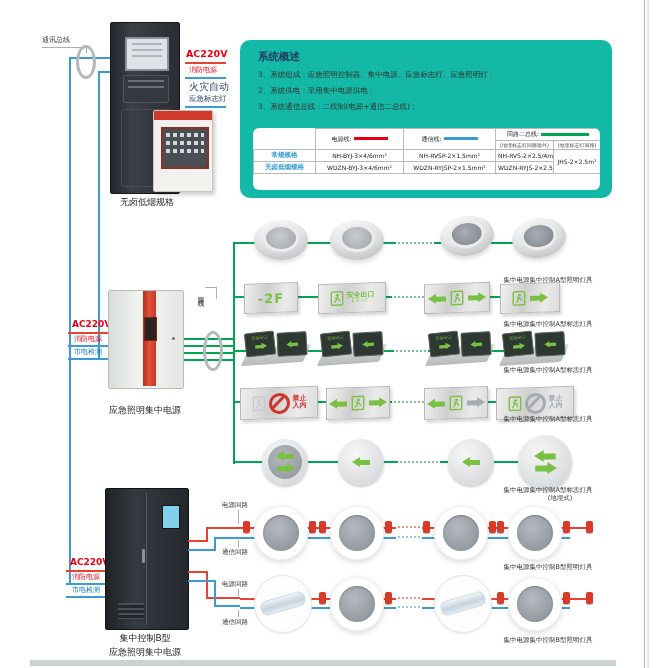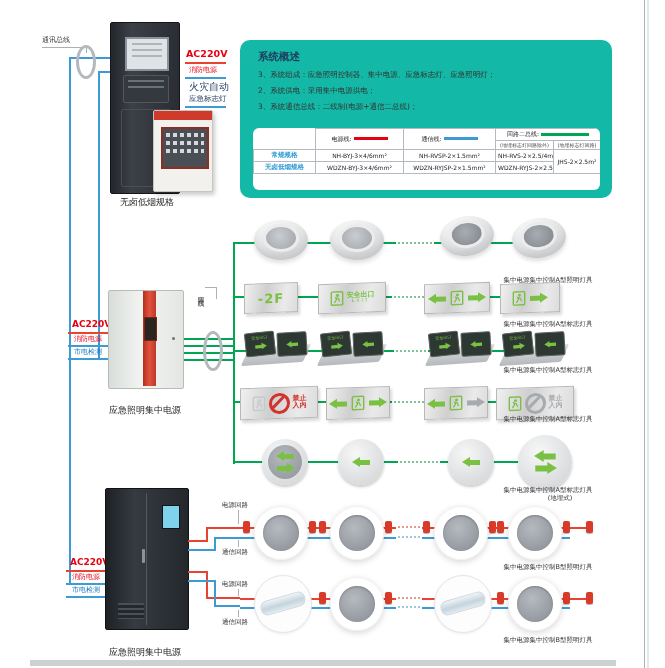--- a/index.html
+++ b/index.html
@@ -466,20 +466,21 @@
   <div class="hl bluel" style="left:66px;top:583px;width:40px"></div>
   <div class="t blue" style="left:72px;top:585px">市电检测</div>
   <div class="hl bluel" style="left:66px;top:596px;width:40px"></div>
 
   <div class="cb">
     <div class="cb-seam"></div>
     <div class="cb-screen"></div>
     <div class="cb-handle"></div>
     <div class="cb-vent"></div>
   </div>
+  <div class="cabcap" style="left:70px;top:632px;width:150px">集中控制B型</div>
   <div class="cabcap" style="left:70px;top:646px;width:150px">应急照明集中电源</div>
 
   <div class="hl redl" style="left:188px;top:540px;width:18px"></div>
   <div class="vl redl" style="left:206px;top:527px;height:15px"></div>
   <div class="hl redl" style="left:206px;top:527px;width:34px"></div>
   <div class="hl bluel" style="left:188px;top:549px;width:26px"></div>
   <div class="vl bluel" style="left:214px;top:537px;height:14px"></div>
   <div class="hl bluel" style="left:214px;top:537px;width:26px"></div>
   <div class="hl redl" style="left:188px;top:571px;width:18px"></div>
   <div class="vl redl" style="left:206px;top:571px;height:28px"></div>

